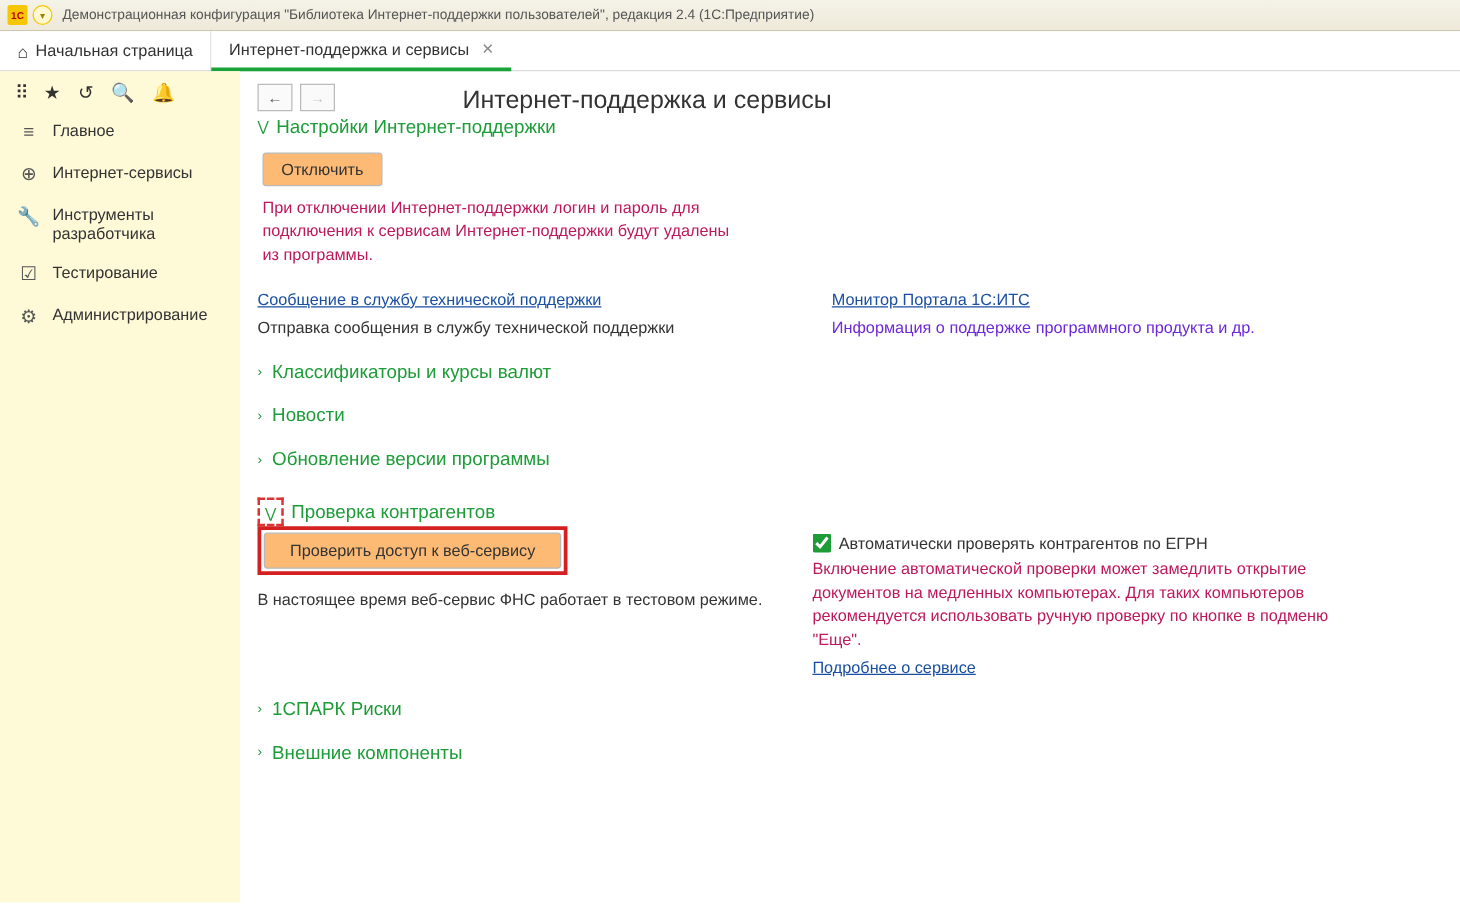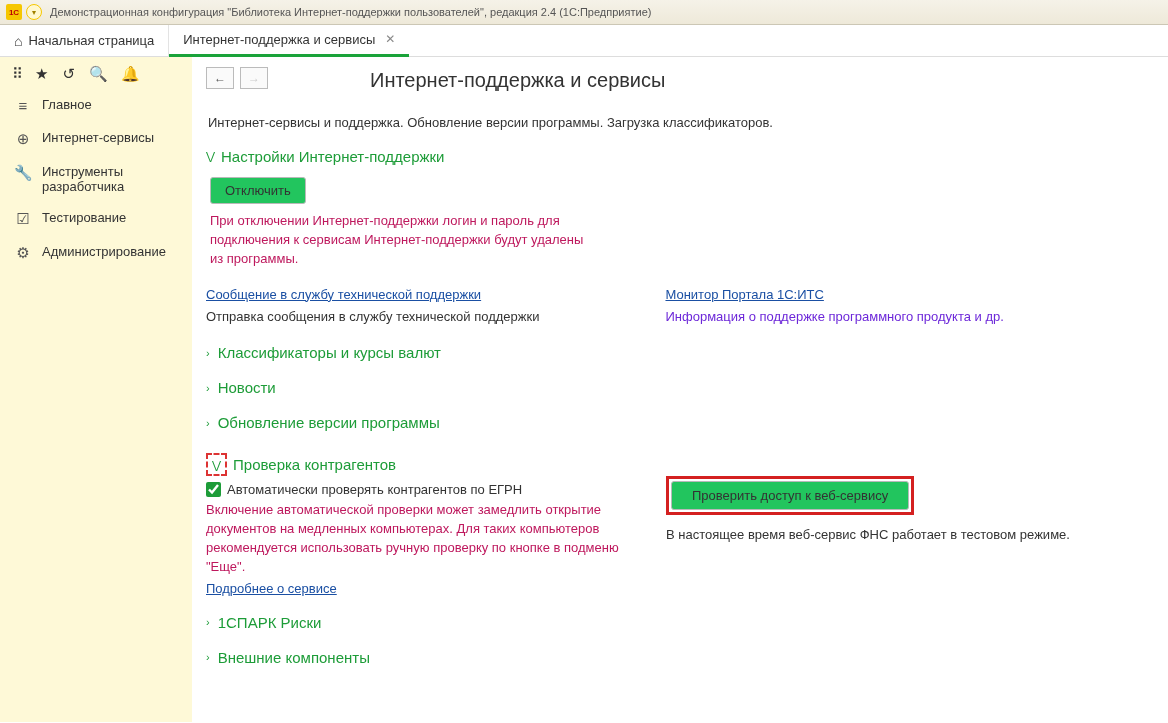--- a/index.html
+++ b/index.html
@@ -23,21 +23,21 @@
   .nav-arrows { display:flex; gap:6px; margin-bottom:4px;}
   .nav-btn { width:28px;height:22px;border:1px solid #bbb;background:#fafafa;display:flex;align-items:center;justify-content:center;font-size:12px;color:#555;cursor:pointer;}
   .nav-btn.disabled { color:#ccc;}
   .head-row { display:flex; align-items:center; gap:90px;}
   .page-title { font-size:20px; color:#333; margin-left:12px;}
   .subtitle { margin:22px 0 18px 2px; font-size:13px; color:#333;}
   .sec-head { display:flex; align-items:center; gap:6px; color:#1d9c38; font-size:15px; cursor:pointer; margin-bottom:6px;}
   .sec-head .chev { font-size:11px; color:#1d9c38;}
   .lbl { font-size:13px; color:#333; margin-bottom:6px;}
   .link { color:#1a4fa3; text-decoration:underline; cursor:pointer;}
-  .btn { border:1px solid #b9b9b9; background:#22c55e; padding:5px 14px; font-size:13px; color:#333; cursor:pointer; border-radius:3px;}
+  .btn { border:1px solid #b9b9b9; background:#fdba74; padding:5px 14px; font-size:13px; color:#333; cursor:pointer; border-radius:3px;}
   .note { font-size:13px; color:#be185d; line-height:1.45; }
   .cols { display:flex; gap:86px; margin-top:18px;}
   .col { flex:0 0 auto;}
   .expander { display:flex;align-items:center;gap:8px;color:#1d9c38;font-size:15px;cursor:pointer;margin-top:18px;}
   .expander .chev { font-size:11px;}
   .highlight-box { border:2px dashed #d33; padding:2px 4px; display:inline-block;}
   .check-row { display:flex; align-items:center; gap:6px; margin:6px 0 4px 0;}
   input[type=checkbox]{ width:15px;height:15px; accent-color:#1d9c38;}
   .red-btn-box { border:3px solid #d42020; display:inline-block; padding:2px;}
   .svc-note { font-size:13px; color:#333; margin-top:12px;}
@@ -96,21 +96,20 @@
 
   <div class="content">
     <div class="head-row">
       <div class="nav-arrows">
         <div class="nav-btn">←</div>
         <div class="nav-btn disabled">→</div>
       </div>
       <div class="page-title">Интернет-поддержка и сервисы</div>
     </div>
 
-    <div class="subtitle">Интернет-сервисы и поддержка. Обновление версии программы. Загрузка классификаторов.</div>
 
     
     <div class="sec-head">
       <span class="chev">⋁</span>
       <span>Настройки Интернет-поддержки</span>
     </div>
     <button class="btn" style="margin:6px 0 8px 4px;">Отключить</button>
     <div class="note" style="max-width:380px;margin-left:4px;">При отключении Интернет-поддержки логин и пароль для подключения к сервисам Интернет-поддержки будут удалены из программы.</div>
 
     <div class="cols">
@@ -139,33 +138,33 @@
 
     
     <div style="display:flex;align-items:center;gap:6px;margin-top:22px;">
       <span class="highlight-box">
         <span class="chev" style="color:#1d9c38;font-size:11px;">⋁</span>
       </span>
       <span style="color:#1d9c38;font-size:15px;cursor:pointer;">Проверка контрагентов</span>
     </div>
 
     <div style="display:flex; gap:40px; align-items:flex-start;">
+      <div style="margin-left:0px;">
+        <span class="red-btn-box">
+          <button class="btn" style="padding:6px 20px;">Проверить доступ к веб-сервису</button>
+        </span>
+        <div class="svc-note">В настоящее время веб-сервис ФНС работает в тестовом режиме.</div>
+      </div>
       <div style="max-width:420px;">
         <div class="check-row">
           <input type="checkbox" checked="" style="">
           <span>Автоматически проверять контрагентов по ЕГРН</span>
         </div>
         <div class="note">Включение автоматической проверки может замедлить открытие документов на медленных компьютерах. Для таких компьютеров рекомендуется использовать ручную проверку по кнопке в подменю "Еще".</div>
         <div style="margin-top:4px;"><span class="link">Подробнее о сервисе</span></div>
-      </div>
-      <div style="margin-left:0px;">
-        <span class="red-btn-box">
-          <button class="btn" style="padding:6px 20px;">Проверить доступ к веб-сервису</button>
-        </span>
-        <div class="svc-note">В настоящее время веб-сервис ФНС работает в тестовом режиме.</div>
       </div>
     </div>
 
     <div class="expander">
       <span class="chev">›</span>
       <span>1СПАРК Риски</span>
     </div>
     <div class="expander">
       <span class="chev">›</span>
       <span>Внешние компоненты</span>

